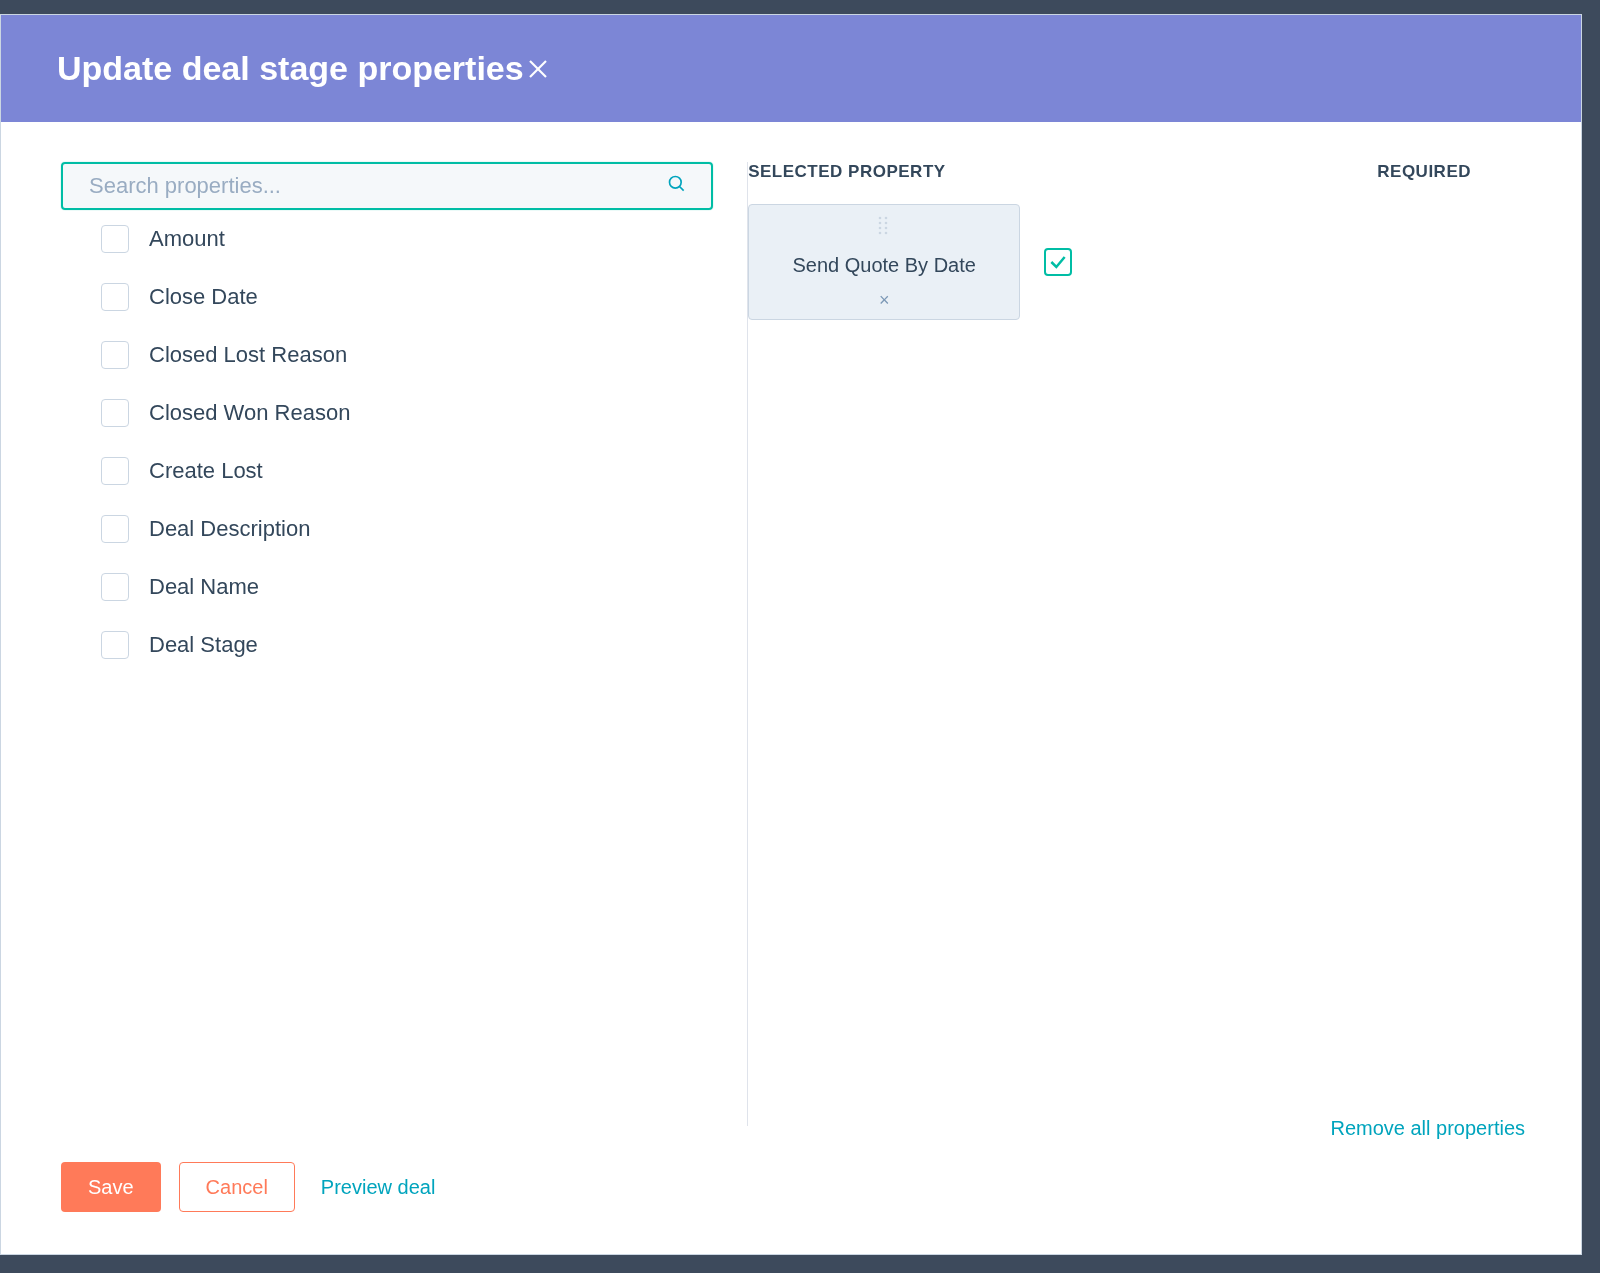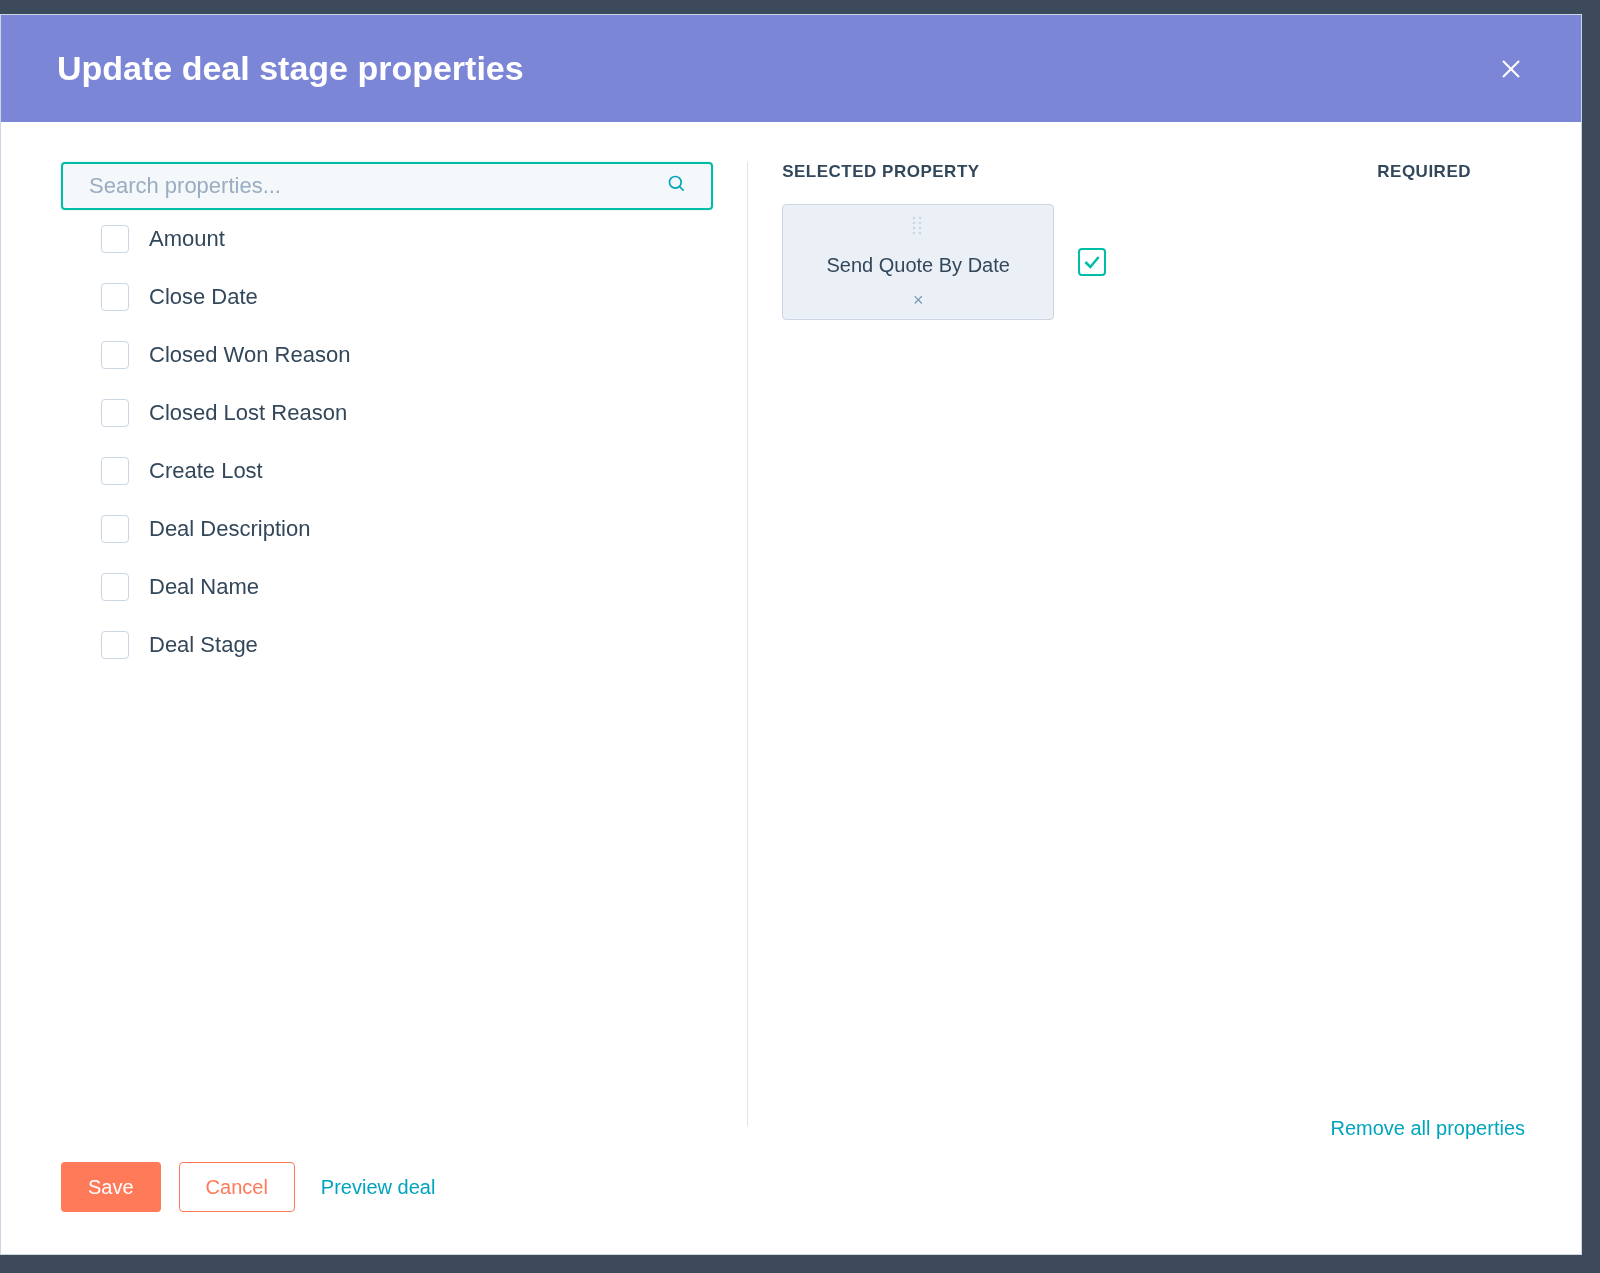--- a/index.html
+++ b/index.html
@@ -24,35 +24,35 @@
   .modal{
     background:#fff;
     width:100%;
     min-height:calc(100vh - 32px);
     border:1px solid #cbd6e2;
     display:flex;flex-direction:column;
   }
   .modal-header{
     background:var(--hs-purple);
     padding:34px 56px;
-    display:flex;align-items:center;justify-content:space-between;
+    display:flex;align-items:center;
   }
   .modal-title{
     color:#fff;font-size:34px;font-weight:600;margin:0;
   }
   .close-btn{
     cursor:pointer;width:28px;height:28px;display:flex;align-items:center;justify-content:center;
   }
   .close-btn svg{stroke:#fff;stroke-width:2.2;}
   .modal-body{
     flex:1;padding:40px 60px 0 60px;display:flex;flex-direction:column;
   }
   .panes{display:flex;gap:0;flex:1;}
   .left-pane{flex:0 0 47%;padding-right:34px;}
-  .right-pane{flex:1;padding-left:34px;border-left:1px solid #dfe3eb;position:relative;}
+  .right-pane{flex:1;border-left:1px solid #dfe3eb;position:relative;}
   .search-wrap{
     position:relative;
     border:2px solid var(--hs-teal);
     border-radius:4px;
     background:var(--hs-bg);
     box-shadow:0 0 0 1px rgba(0,189,165,.08);
     height:48px;display:flex;align-items:center;padding:0 24px;
   }
   .search-input{
     flex:1;border:none;background:transparent;outline:none;
@@ -142,25 +142,25 @@
             <li class="prop-item">
               <span class="hs-checkbox"></span>
               <span class="prop-label">Amount</span>
             </li>
             <li class="prop-item">
               <span class="hs-checkbox"></span>
               <span class="prop-label">Close Date</span>
             </li>
             <li class="prop-item">
               <span class="hs-checkbox"></span>
+              <span class="prop-label">Closed Lost Reason</span>
+            </li>
+            <li class="prop-item">
+              <span class="hs-checkbox"></span>
               <span class="prop-label">Closed Won Reason</span>
-            </li>
-            <li class="prop-item">
-              <span class="hs-checkbox"></span>
-              <span class="prop-label">Closed Lost Reason</span>
             </li>
             <li class="prop-item">
               <span class="hs-checkbox"></span>
               <span class="prop-label">Create Lost</span>
             </li>
             <li class="prop-item">
               <span class="hs-checkbox"></span>
               <span class="prop-label">Deal Description</span>
             </li>
             <li class="prop-item">

